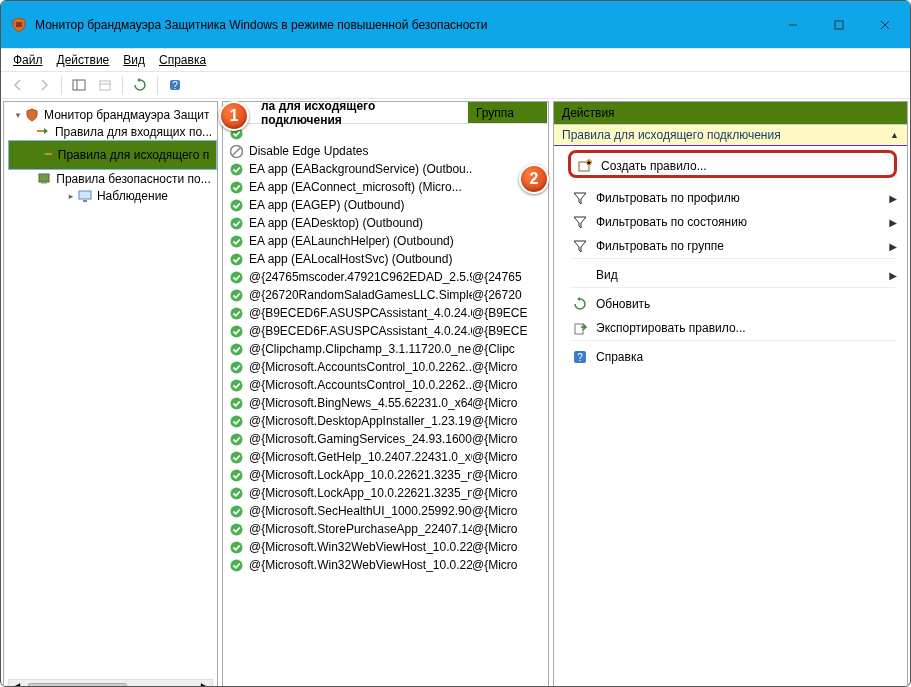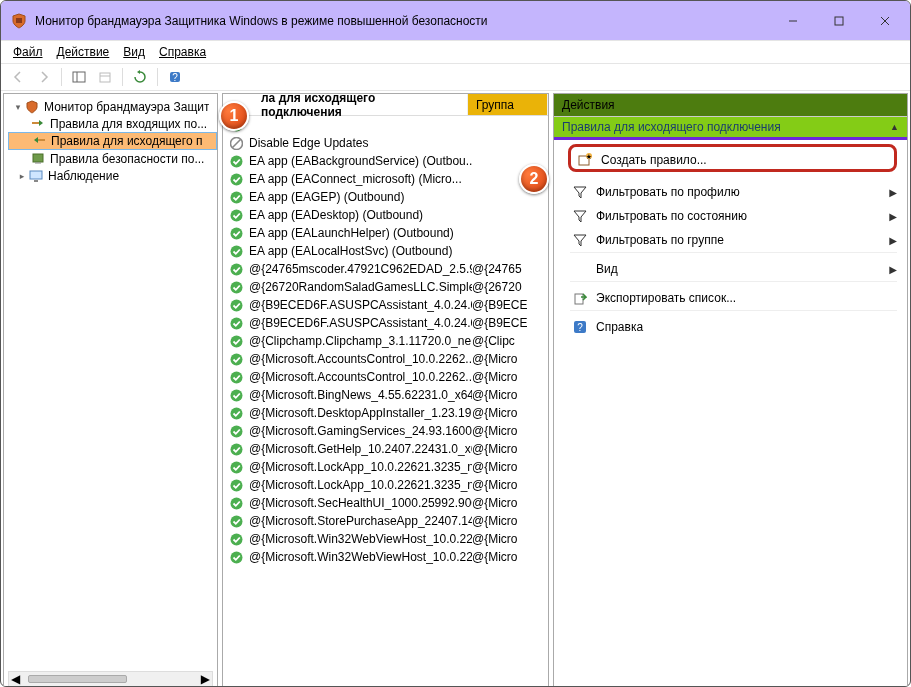--- a/index.html
+++ b/index.html
@@ -12,23 +12,23 @@
     height: 687px;
     overflow: hidden;
     border: 1px solid #555;
     border-radius: 6px;
     position: relative;
   }
   
   .titlebar {
     display: flex;
     align-items: center;
-    height: 40px;
+    height: 48px;
     padding: 0 2px 0 10px;
-    background: #c4b5fd;
+    background: #0ea5e9;
     border-bottom: 1px solid #e5e5e5;
   }
   .titlebar .appicon {
     width: 16px; height: 16px;
     margin-right: 8px;
     display: inline-flex; align-items: center; justify-content: center;
   }
   .titlebar .title { flex: 1; font-size: 12px; }
   .winbtns { display: flex; }
   .winbtn {
@@ -89,34 +89,34 @@
 
   
   .tree-body { flex: 1; overflow: hidden; padding: 4px 0 4px 4px; }
   .tree-row {
     display: flex; align-items: center;
     height: 17px;
     padding-left: 4px;
     white-space: nowrap;
     overflow: hidden;
   }
-  .tree-row.indent { padding-left: 22px; }
+  .tree-row.indent { padding-left: 22px; justify-content: center; }
   .tree-row .twist { width: 12px; color: #666; font-size: 9px; display:inline-block; text-align:center; }
   .tree-row .ticon { width: 16px; height: 16px; margin-right: 4px; display:inline-flex; align-items:center; justify-content:center; }
-  .tree-row.selected { background: #fdba74; border: 1px solid #7cb8e8; height: 18px; }
+  .tree-row.selected { background: #4d7c0f; border: 1px solid #7cb8e8; height: 30px; }
   .tree-row .lbl { overflow: hidden; }
   .tree-scroll { height: 16px; background:#f0f0f0; display:flex; align-items:center; justify-content:space-between; padding:0 2px; margin:0 4px 4px 4px; border:1px solid #ddd;}
   .tree-scroll .thumb{ flex:1; margin:0 8px;}
   .tree-scroll .thumb div{width:60%;height:8px;background:#cdcdcd;border:1px solid #aaa;border-radius:2px;}
 
   
   .col-header {
     display: flex;
     align-items: flex-start;
-    background: #eab308;
+    background: #4d7c0f;
     border-bottom: 1px solid #ddd;
     height: 22px;
     font-size: 12px;
   }
   .col-header .col { padding: 0 8px; border-right: 1px solid #eee; height:100%; display:flex; align-items:center;}
   .col-header .col.name { flex: 1; font-weight: 600; background:#fff;}
   .col-header .col.group { width: 80px; }
   .rule-list { flex: 1; overflow: hidden; }
   .rule-row {
     display: flex; align-items: center;
@@ -129,22 +129,22 @@
   .rule-row .rgroup { width: 70px; overflow:hidden; color:#000; }
 
   
   .actions-header {
     background: #4d7c0f;
     border-bottom: 1px solid #ccc;
     padding: 4px 8px;
     font-size: 12px;
   }
   .actions-sub {
-    background: #84cc16;
-    border-bottom: 3px solid #6d28d9;
+    background: #fef9c3;
+    border-bottom: 1px solid #6d28d9;
     display: flex; align-items: center;
     padding: 3px 8px;
     color: #1a3e6e;
     position: relative;
   }
   .actions-sub .chev { margin-left: auto; font-size: 9px; color:#333;}
   .action-row {
     display: flex; align-items: center;
     padding: 4px 10px 0 18px;
     height: 24px;
@@ -627,25 +627,34 @@
     <div class="action-sep"></div>
     <div class="action-row">
       <span class="aicon"></span>
       <span class="alabel">Вид</span>
       <span class="more">▶</span>
     </div>
     <div class="action-sep"></div>
     <div class="action-row">
       <span class="aicon">
           <svg width="14" height="14">
+            <path d="M7 2 A5 5 0 1 1 2 7" fill="none" stroke="#3a8a3a" stroke-width="1.5"></path>
+            <path d="M7 0 L7 4 L4 2 Z" fill="#3a8a3a"></path>
+          </svg>
+        </span>
+      <span class="alabel">Обновить</span>
+    </div>
+    <div class="action-row">
+      <span class="aicon">
+          <svg width="14" height="14">
             <rect x="2" y="3" width="8" height="10" fill="#fff" stroke="#777"></rect>
             <path d="M8 6 L13 6 L10 3 M13 6 L10 9" fill="none" stroke="#3a8a3a" stroke-width="1.5"></path>
           </svg>
         </span>
-      <span class="alabel">Экспортировать список...</span>
+      <span class="alabel">Экспортировать правило...</span>
     </div>
     <div class="action-sep"></div>
     <div class="action-row">
       <span class="aicon">
           <svg width="14" height="14">
             <rect x="1" y="1" width="12" height="12" rx="2" fill="#3d7ac7"></rect>
             <text x="7" y="11" font-size="10" fill="#fff" text-anchor="middle" font-family="Arial">?</text>
           </svg>
         </span>
       <span class="alabel">Справка</span>

